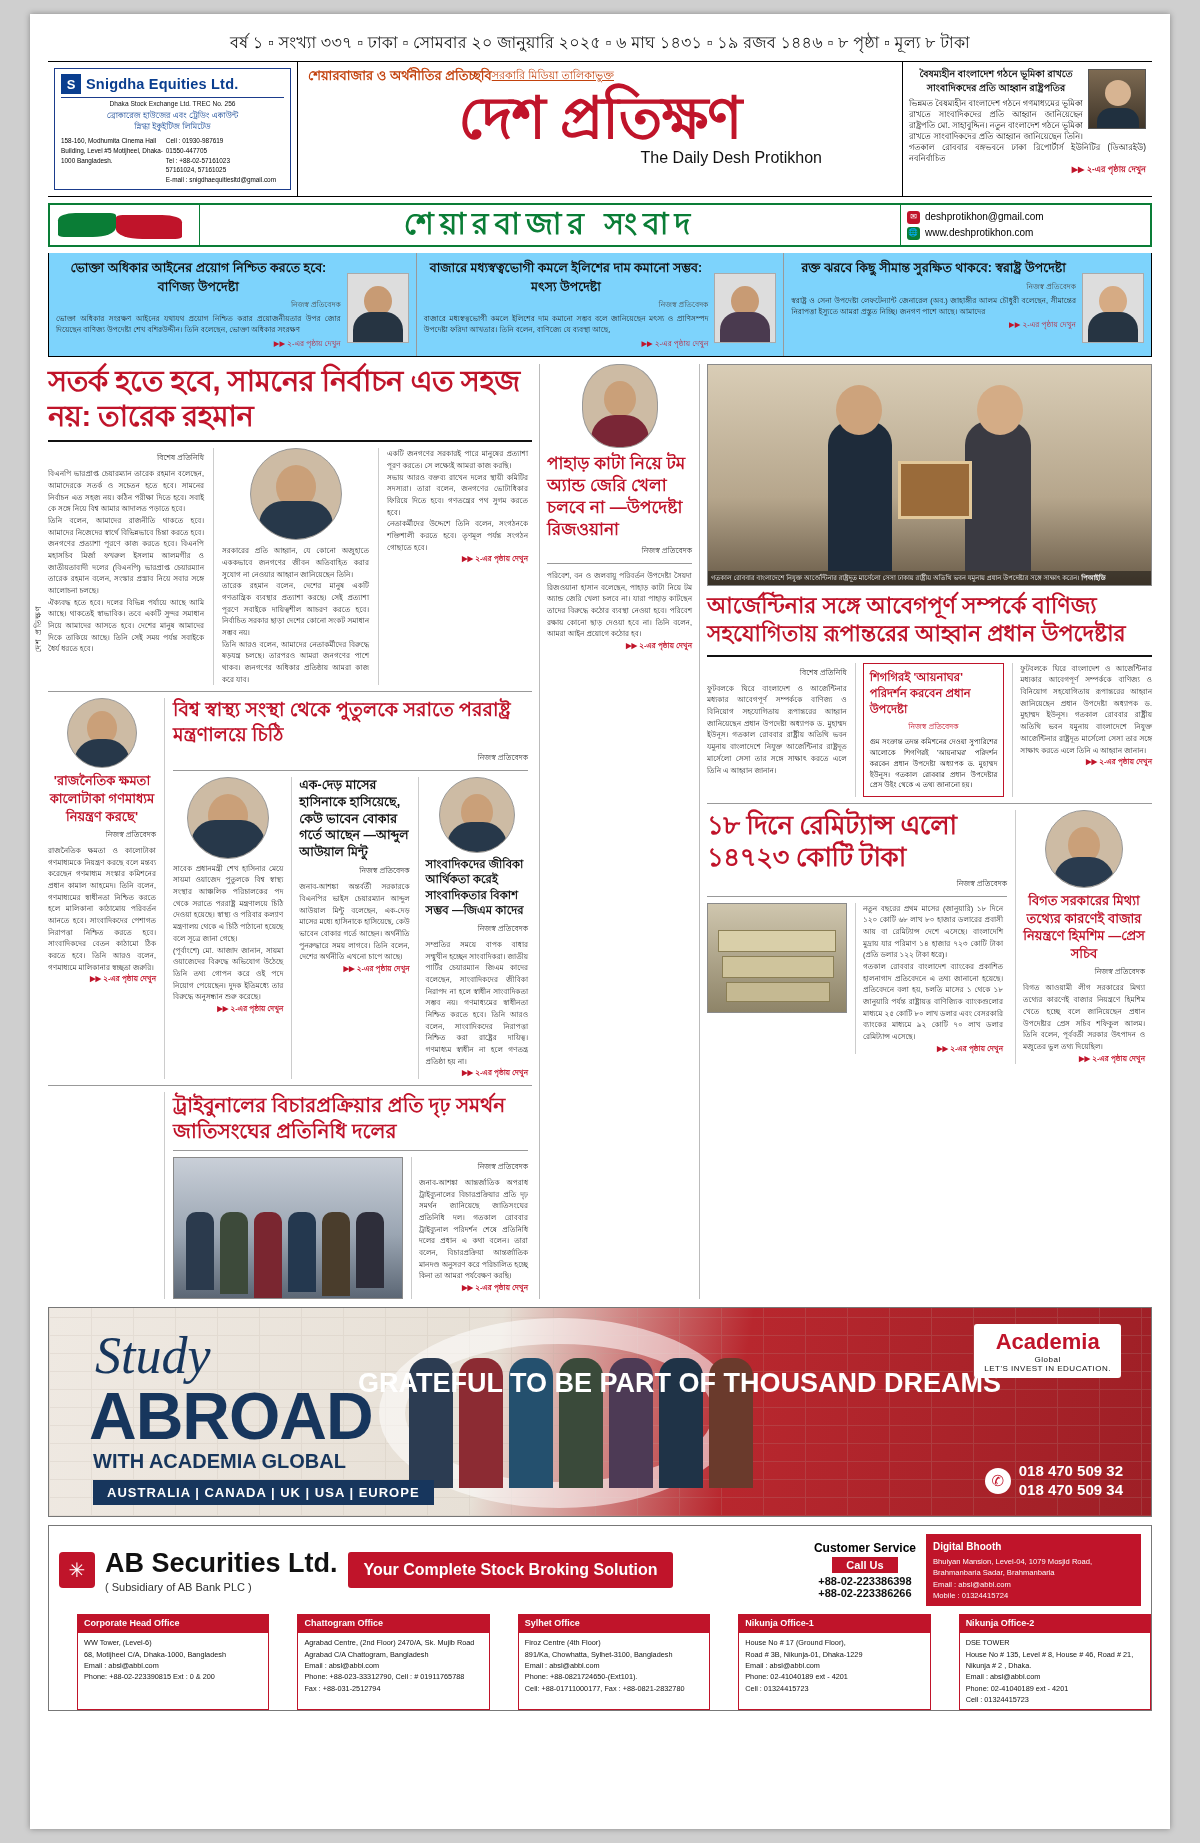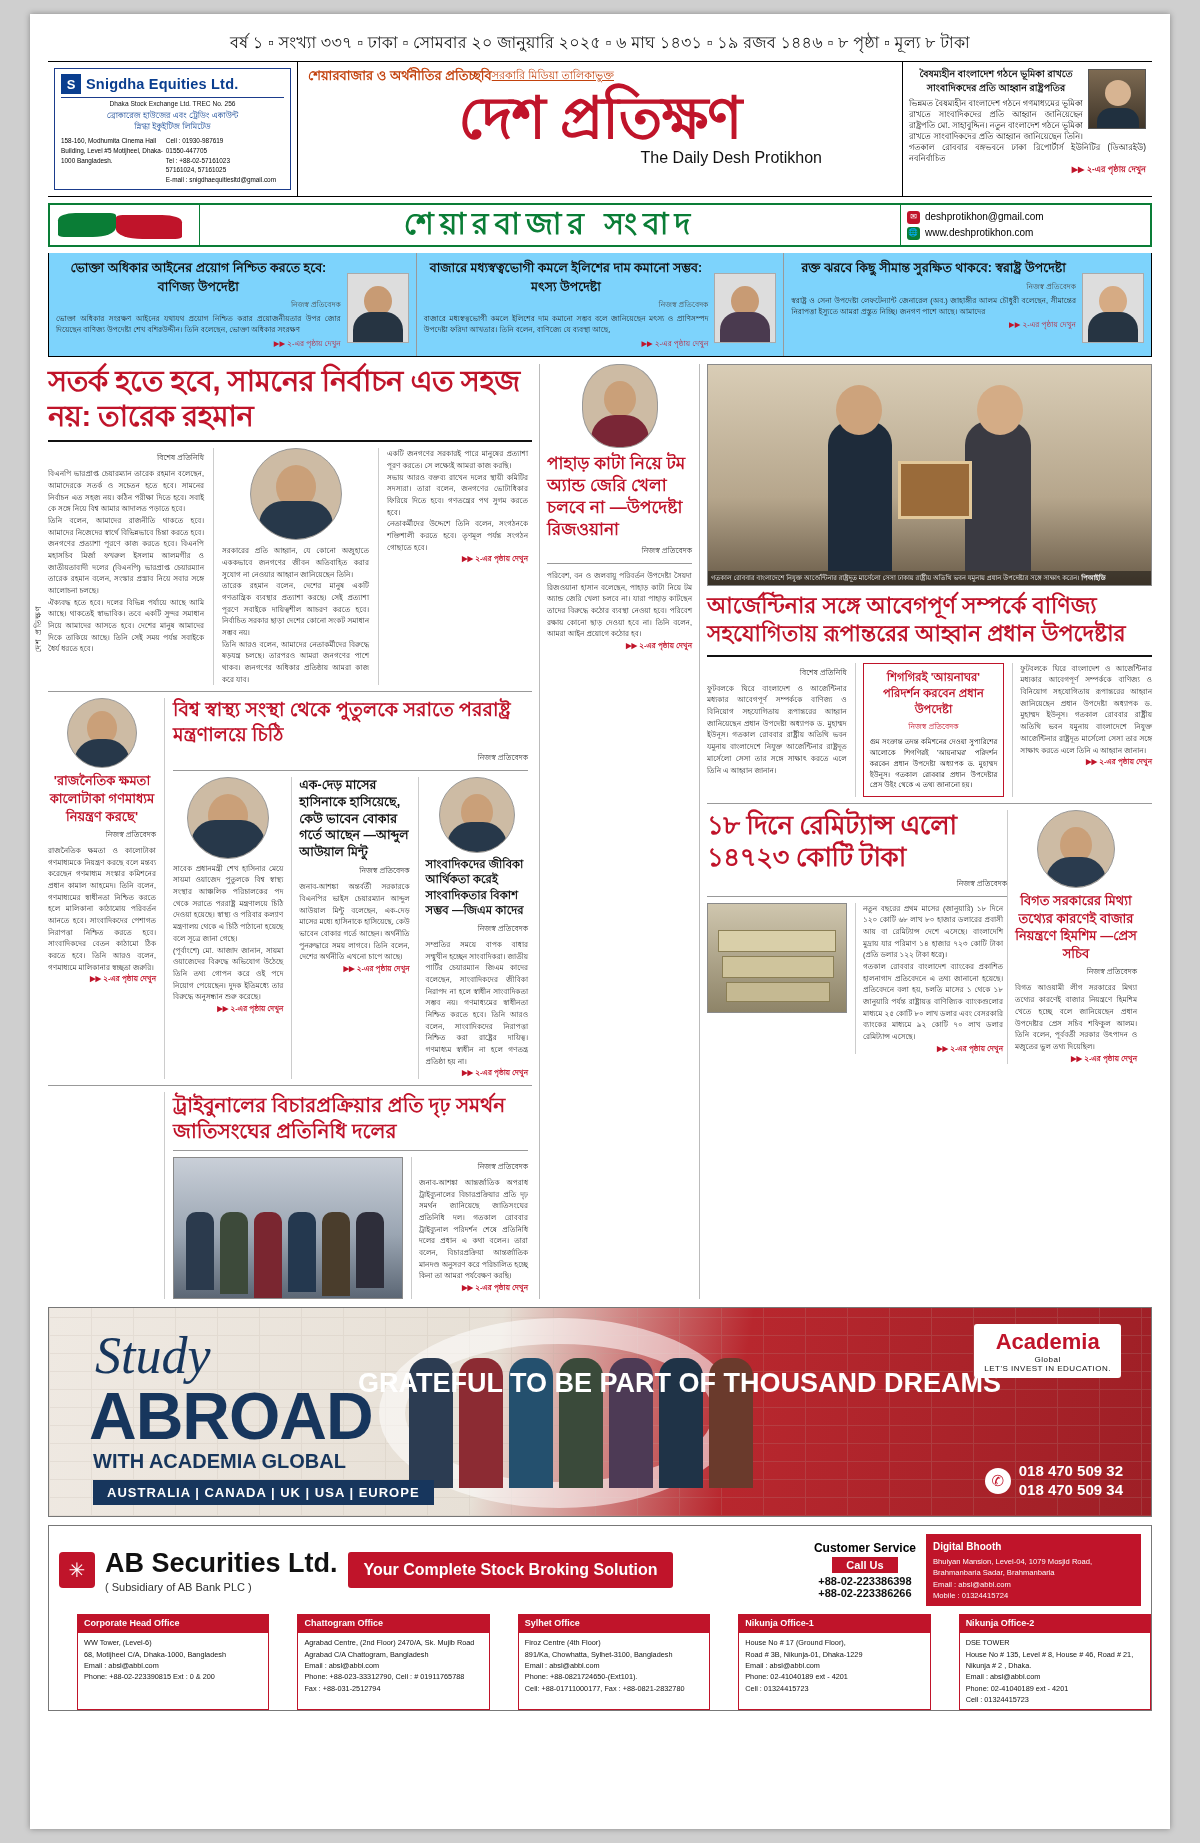--- a/index.html
+++ b/index.html
@@ -109,21 +109,21 @@
   .photo {
     background:linear-gradient(160deg,#b9a98f,#6d5f4a); border:1px solid #8a8a8a; position:relative; overflow:hidden;
   }
   .photo .cap { position:absolute; left:0; right:0; bottom:0; font-size:6.6px; color:#fff; background:rgba(0,0,0,.45); padding:2px 3px; line-height:1.4; }
 
   .roundphoto { width:92px; height:92px; border-radius:50%; overflow:hidden; background:#cdbba4; border:1px solid #999; position:relative; }
   .roundphoto .head { position:absolute; left:50%; top:16px; transform:translateX(-50%); width:40px; height:44px; border-radius:50%; background:#caa079; }
   .roundphoto .body { position:absolute; left:50%; bottom:0; transform:translateX(-50%); width:74px; height:38px; border-radius:24px 24px 0 0; background:#27384a; }
 
   .boxred { border:1px solid #c0142a; padding:5px 6px; }
-  .boxred h4 { margin:0 0 3px; font-size:11.5px; color:#c0142a; text-align:center; font-weight:bold; line-height:1.4; }
+  .boxred h4 { margin:0 0 3px; font-size:11.5px; color:#c0142a; text-align:left; font-weight:bold; line-height:1.4; }
   .boxred p { margin:0; font-size:7px; line-height:1.55; text-align:justify; }
 
   .sidevert {
     position:absolute; left:-16px; top:690px; width:170px; transform:rotate(-90deg); transform-origin:left top;
     font-size:8px; color:#333; letter-spacing:1px; text-align:center;
   }
 
   
   .ad-study {
     margin-top:8px; height:210px; border:1px solid #777; position:relative; overflow:hidden;
@@ -422,21 +422,21 @@
           </div>
         </div>
         <div style="width:140px; border-left:1px solid #ccc; padding-left:7px;">
           <div class="body-txt">ফুটবলকে ঘিরে বাংলাদেশ ও আর্জেন্টিনার মধ্যকার আবেগপূর্ণ সম্পর্ককে বাণিজ্য ও বিনিয়োগ সহযোগিতায় রূপান্তরের আহ্বান জানিয়েছেন প্রধান উপদেষ্টা অধ্যাপক ড. মুহাম্মদ ইউনূস। গতকাল রোববার রাষ্ট্রীয় অতিথি ভবন যমুনায় বাংলাদেশে নিযুক্ত আর্জেন্টিনার রাষ্ট্রদূত মার্সেলো সেসা তার সঙ্গে সাক্ষাৎ করতে এলে তিনি এ আহ্বান জানান।</div>
           <div class="body-txt more-link" style="text-align:right">▶▶ ২-এর পৃষ্ঠায় দেখুন</div>
         </div>
       </div>
 
       <div class="rule"></div>
 
-      <div style="display:flex; ">
+      <div style="display:flex; gap:8px;">
         <div style="width:300px;">
           <div class="hl" style="font-size:26px">১৮ দিনে রেমিট্যান্স এলো ১৪৭২৩ কোটি টাকা</div>
           <div class="byline">নিজস্ব প্রতিবেদক</div>
           <div class="rule"></div>
           <div style="display:flex; gap:8px;">
             <div style="width:140px;">
               <div class="photo" style="height:110px">
                 <div style="position:absolute;inset:0;background:linear-gradient(180deg,#cfc6ae,#8e8468)"></div>
                 <div style="position:absolute;left:10px;top:26px;width:118px;height:22px;background:#d9cfa9;border:1px solid #8b7f55"></div>
                 <div style="position:absolute;left:14px;top:52px;width:112px;height:22px;background:#cfc49c;border:1px solid #8b7f55"></div>

